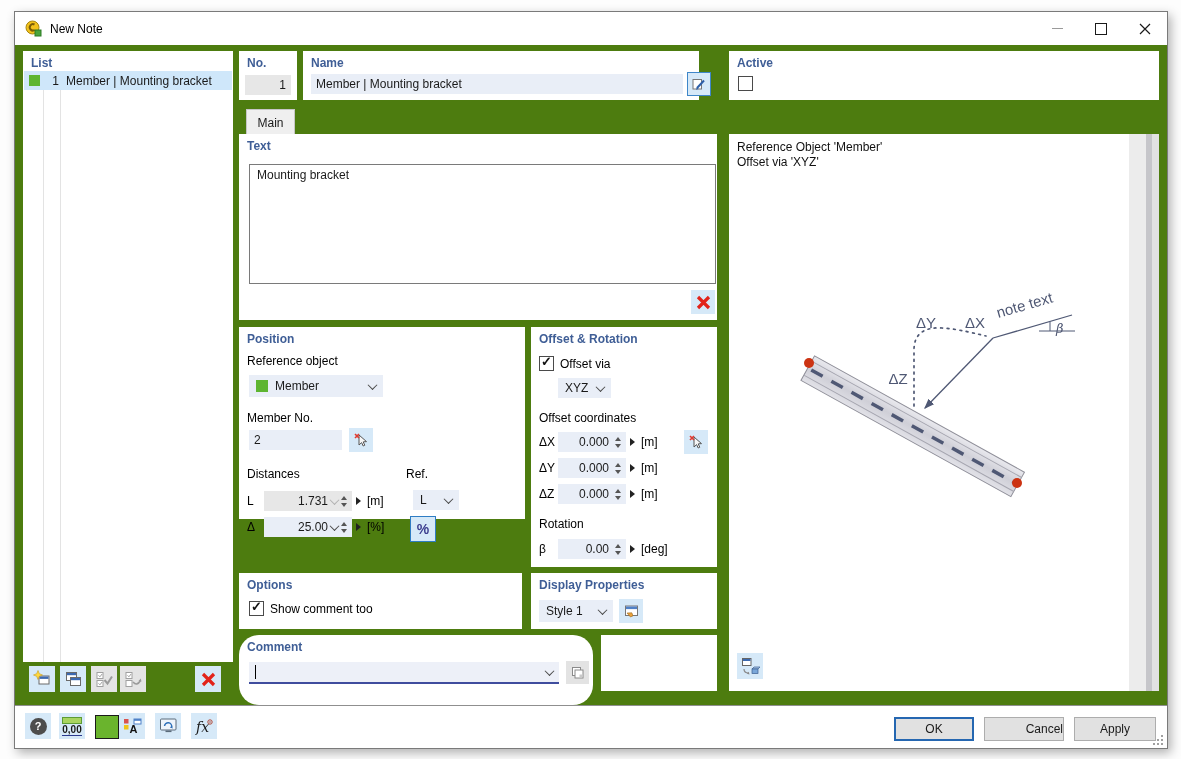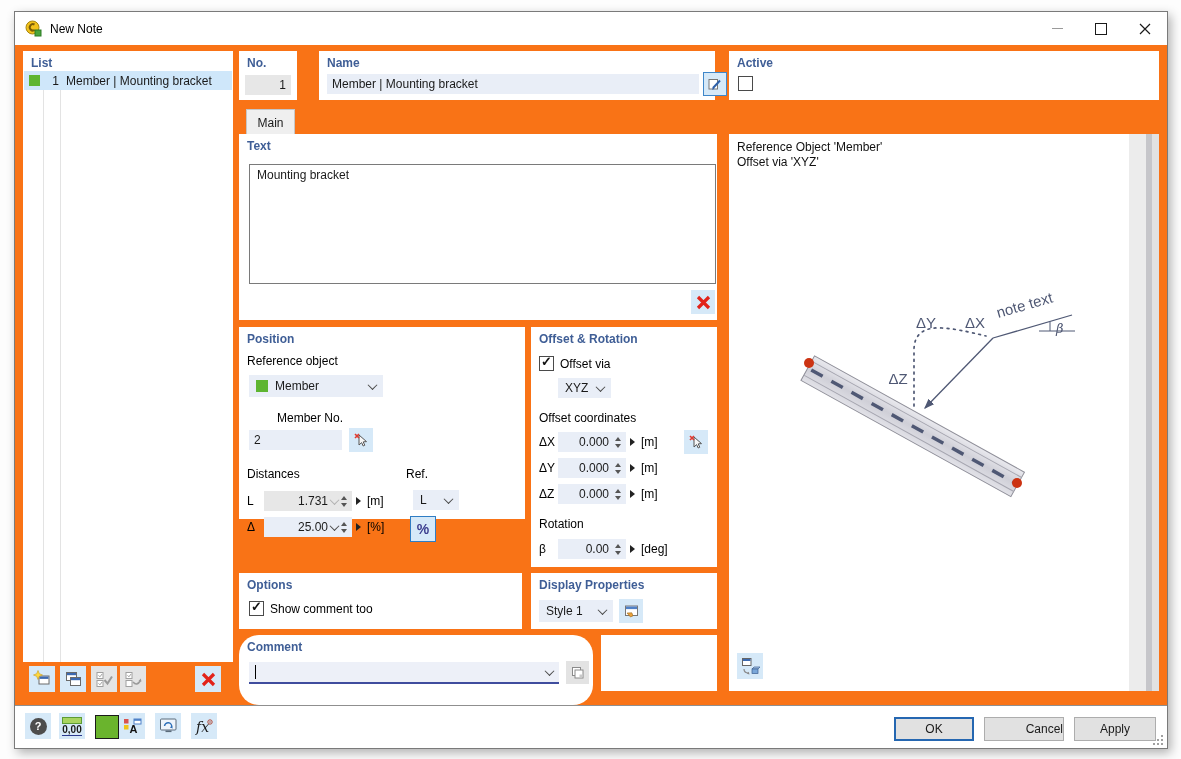--- a/index.html
+++ b/index.html
@@ -1,17 +1,17 @@
 <!DOCTYPE html>
 <html><head>
 <meta charset="utf-8">
 <style>
   html,body{margin:0;padding:0;}
   body{width:1181px;height:759px;background:#fdfdfd;font-family:"Liberation Sans",sans-serif;font-size:12px;color:#1a1a1a;overflow:hidden;position:relative;}
-  #window{position:absolute;left:14px;top:11px;width:1152px;height:736px;background:#f97316;border:1px solid #7a7a7a;box-shadow:3px 4px 10px rgba(0,0,0,.30);}
+  #window{position:absolute;left:14px;top:11px;width:1152px;height:736px;background:#4d7c0f;border:1px solid #7a7a7a;box-shadow:3px 4px 10px rgba(0,0,0,.30);}
   
   #titlebar{position:absolute;left:0;top:0;width:100%;height:33px;background:#ffffff;display:flex;align-items:center;}
   #titlebar .ticon{margin-left:10px;width:17px;height:17px;position:relative;}
   #titlebar .tname{margin-left:8px;font-size:12px;color:#000;}
   .wctrls{margin-left:auto;display:flex;align-items:center;height:100%;}
   .wbtn{width:44px;height:100%;display:flex;align-items:center;justify-content:center;}
   
   .panel{position:absolute;background:#ffffff;}
   .ghead{position:absolute;left:8px;top:5px;font-weight:bold;color:#3f5e96;font-size:12px;white-space:nowrap;}
   .lbl{position:absolute;font-size:12px;color:#000;white-space:nowrap;}
@@ -37,21 +37,21 @@
   .sqbtn.bord{border:1px solid #3f87c9;}
   
   #list-panel{left:8px;top:39px;width:210px;height:611px;}
   .lsep{position:absolute;top:20px;bottom:0;width:1px;background:#e3e3e3;}
   #list-row{position:absolute;left:1px;right:1px;top:20px;height:19px;background:#cfe7fa;display:flex;align-items:center;}
   #list-row .sw{width:11px;height:11px;margin:0 0 0 5px;}
   #list-row .rno{width:16px;text-align:right;margin-left:3px;}
   #list-row .rlabel{margin-left:7px;white-space:nowrap;}
   
   #no-group{left:224px;top:39px;width:58px;height:49px;}
-  #name-group{left:304px;top:39px;width:396px;height:49px;}
+  #name-group{left:288px;top:39px;width:396px;height:49px;}
   #active-group{left:714px;top:39px;width:430px;height:49px;}
   
   #tab-main{position:absolute;left:231px;top:97px;width:49px;height:26px;background:#efefef;border:1px solid #c6c6c6;border-bottom:none;box-sizing:border-box;display:flex;align-items:center;justify-content:center;}
   
   #text-group{left:224px;top:122px;width:478px;height:186px;}
   #position-group{left:224px;top:315px;width:286px;height:192px;}
   #offset-group{left:516px;top:315px;width:186px;height:240px;}
   #options-group{left:224px;top:561px;width:283px;height:56px;}
   #display-group{left:516px;top:561px;width:186px;height:56px;}
   #comment-group{left:224px;top:623px;width:354px;height:70px;border-radius:20px;}
@@ -199,21 +199,21 @@
   </div>
 
   <div class="panel" id="position-group">
     <div class="ghead">Position</div>
     <div class="lbl" style="left:8px;top:27px;">Reference object</div>
     <div class="dd" style="left:10px;top:48px;width:134px;">
       <span class="sw"></span>
       <span>Member</span>
       <i class="chv"></i>
     </div>
-    <div class="lbl" style="left:8px;top:84px;margin-left:30px;">Member No.</div>
+    <div class="lbl" style="left:8px;top:84px;">Member No.</div>
     <div class="numfield txt" style="left:10px;top:103px;width:93px;">
       <span class="val">2</span>
     </div>
     <div class="sqbtn" style="left:110px;top:101px;">
       <svg width="18" height="18">
         <path d="M7,4 L7,14 L9.6,11.6 L11.2,15 L12.8,14.2 L11.2,10.9 L14.5,10.6 Z" fill="#f7f7f7" stroke="#555"></path>
         <path d="M3,3 L7,7 M7,3 L3,7" stroke="#e03a2f" stroke-width="1.6"></path>
       </svg>
     </div>
     <div class="lbl" style="left:8px;top:140px;">Distances</div>

